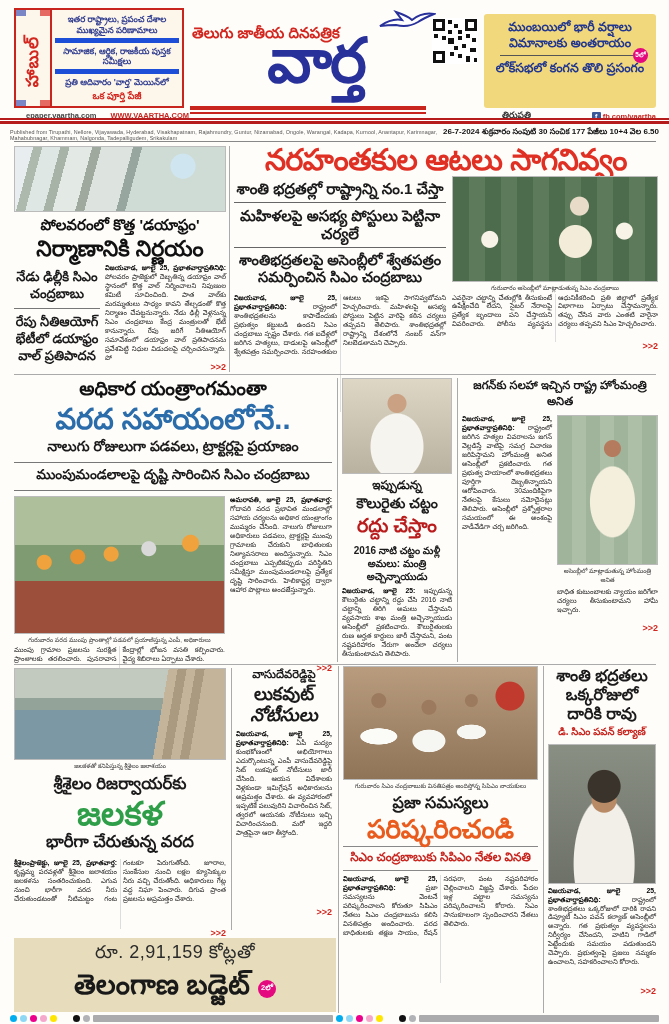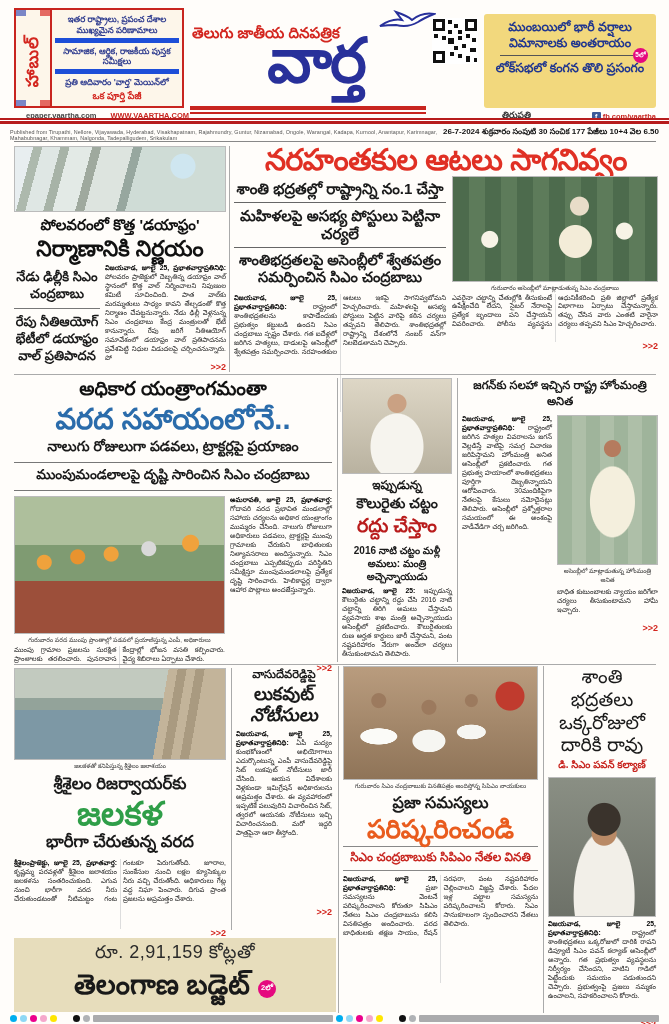--- a/index.html
+++ b/index.html
@@ -183,21 +183,21 @@
 
   
   #cpm { left:343px; top:666px; width:195px; }
   #cpm .kick { font-size:16px; font-weight:bold; margin-top:2px; }
   #cpm .head { font-size:26px; font-weight:800; color:#e95c1e; line-height:1.05; }
   #cpm .sub { font-size:12px; font-weight:bold; color:#c8251f; padding:3px 0; border-top:1px solid #888; border-bottom:1px solid #888; margin-top:3px; }
   #cpm .body-txt { margin-top:4px; height:108px; }
 
   
   #pawan { left:548px; top:666px; width:108px; }
-  #pawan .l { font-size:19px; font-weight:400; line-height:1.2; }
+  #pawan .l { font-size:16px; font-weight:700; line-height:1.2; }
   #pawan .sub { font-size:10px; font-weight:bold; color:#c8251f; margin:2px 0 4px; }
   #pawan .body-txt { margin-top:3px; height:100px; }
 
   
   .regmarks { position:absolute; left:10px; top:1014px; width:649px; height:8px; display:flex; align-items:center; gap:3px; }
   .dot { width:7px; height:7px; border-radius:50%; flex:none; }
   .d-c{background:#00aeef;} .d-lc{background:#8fd8f5;} .d-m{background:#ec008c;} .d-lm{background:#f5a8cc;} .d-y{background:#ffe600;} .d-k{background:#111;} .d-g{background:#b0b2b5;}
   .bar { height:7px; background:#ababad; flex:1; border-radius:1px; }
   .gap { width:10px; flex:none; }
 </style>

